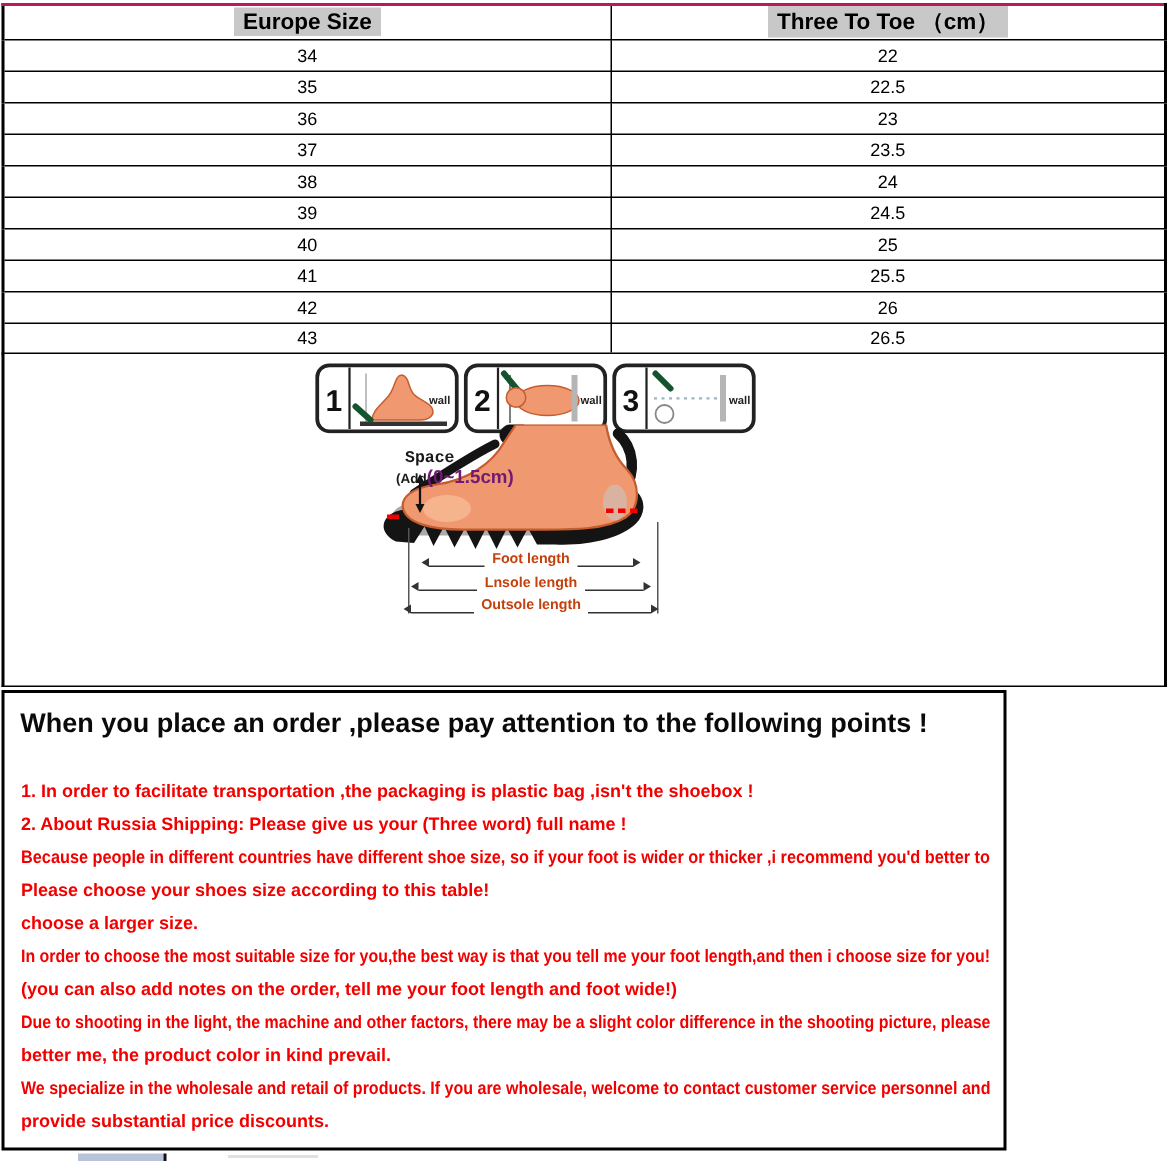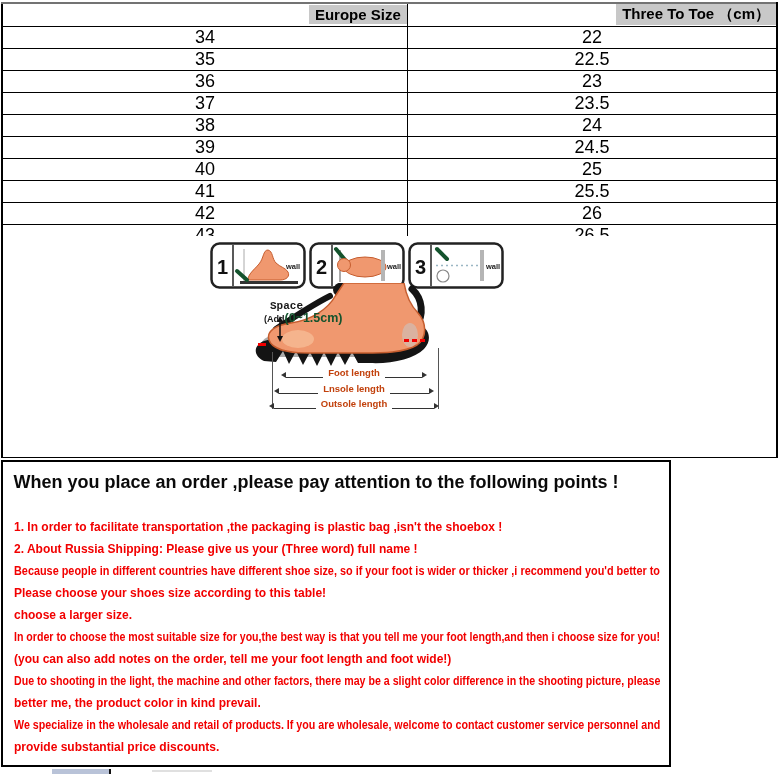--- a/index.html
+++ b/index.html
@@ -8,40 +8,40 @@
     position:relative; width:779px; height:774px; background:#fff;
     font-family:"Liberation Sans", sans-serif; overflow:hidden;
   }
   
   table.size-table {
     position:absolute; left:1px; top:2px; width:777px;
     border-collapse:collapse; table-layout:fixed;
   }
   .size-table td, .size-table th {
     border:1px solid #000; text-align:center; vertical-align:middle;
-    height:21px; font-size:18px; color:#000; padding:0;
-  }
-  .size-table tr.hdr td { height:23px; border-top:2px solid #737373; font-weight:bold; font-size:15px;text-align:right; }
+    height:21px; font-size:12px; color:#000; padding:0;
+  }
+  .size-table tr.hdr td { height:23px; border-top:2px solid #be185d; font-weight:bold; font-size:15px; }
   .size-table tr td:first-child { border-left:2px solid #000; }
   .size-table tr td:last-child { border-right:2px solid #000; }
   .size-table tr:last-child td { border-bottom:2px solid #000; }
   .size-table .col1 { width:52.3%; }
   .hl { background:#c8c8c8; padding:1px 6px; display:inline-block; }
   
   .diagram-row {
     position:absolute; left:1px; top:236px; width:777px; height:222px;
     background:#fff; border-left:2px solid #000; border-right:2px solid #000;
     border-bottom:1px solid #000;
   }
   .step-panel { position:absolute; top:6px; width:96px; height:47px; }
   .step-1 { left:207px; } .step-2 { left:306px; } .step-3 { left:405px; }
   .foot-art { position:absolute; left:243px; top:47px; width:210px; height:92px; }
   .space-label { position:absolute; left:267px; top:65px; font-size:11px; font-weight:bold; color:#1a1a1a; line-height:11px;font-family:Liberation Mono, monospace; }
   .space-sub { position:absolute; left:261px; top:76px; font-size:9px; font-weight:bold; color:#1a1a1a; line-height:12px; white-space:nowrap; }
-  .space-sub .red-part { font-size:12.5px; color:#14532d; }
+  .space-sub .red-part { font-size:12.5px; color:#701a75; }
   .dim-row { position:absolute; display:flex; align-items:flex-end; height:10px; color:#c2410c; }
   .dim-foot    { left:278px; top:132px; width:146px; }
   .dim-insole  { left:271px; top:148px; width:160px; }
   .dim-outsole { left:266px; top:163px; width:170px; }
   .dim-line { flex:1; height:0; border-top:1px solid #333; }
   .dim-label { font-size:9.5px; font-weight:bold; padding:0 5px; white-space:nowrap; }
   .arrow-l, .arrow-r { width:0; height:0; border-top:3px solid transparent; border-bottom:3px solid transparent; }
   .arrow-l { border-right:5px solid #333; }
   .arrow-r { border-left:5px solid #333; }
   .vguide { position:absolute; width:0; border-left:1px solid #555; }

